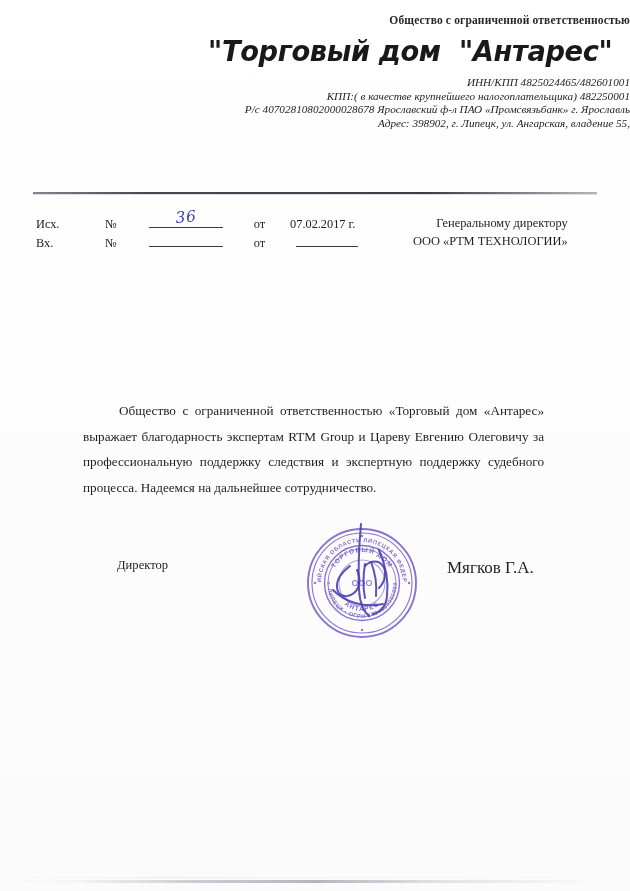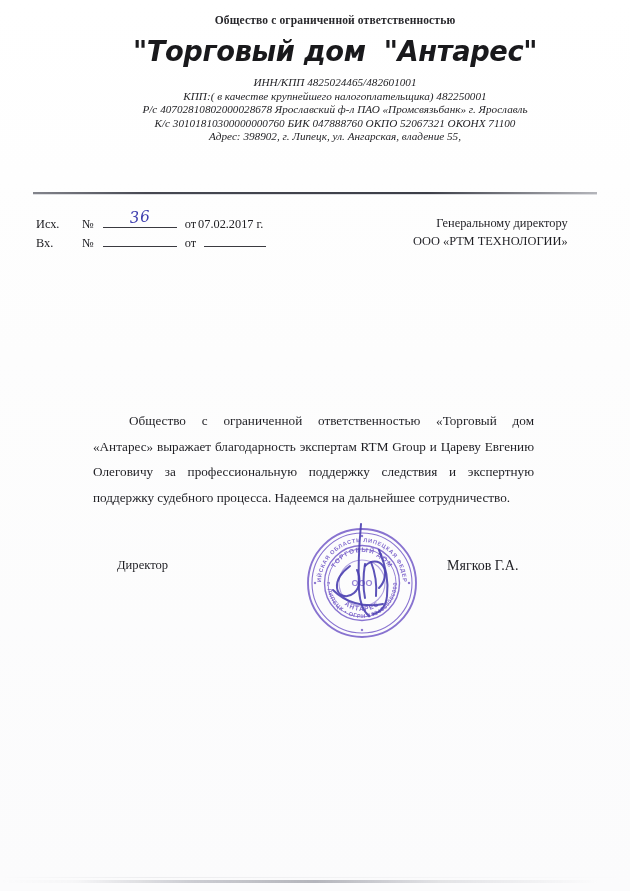--- a/index.html
+++ b/index.html
@@ -52,21 +52,21 @@
        rgba(170,172,180,0.10) 60%,
        rgba(255,255,255,0) 100%);
   }
 
   
   .letterhead {
     position: absolute;
     left: 0;
     right: 0;
     top: 14px;
-    text-align: center;
+    text-align: right;
     margin-left: 40px;
   }
   .lh-org {
     font-family: "Liberation Serif", "DejaVu Serif", serif;
     font-weight: bold;
     font-size: 11.5px;
     letter-spacing: 0.15px;
     color: #27272b;
   }
   .lh-name {
@@ -120,20 +120,21 @@
     left: 36px;
     top: 214px;
     font-size: 12.3px;
     line-height: 17px;
     color: #212125;
   }
   .ref-row {
     display: flex;
     align-items: baseline;
     white-space: nowrap;
+    gap: 23px;
   }
   .ref-label {
     display: inline-block;
     width: 46px;
   }
   .ref-no { margin-right: 3px; }
   .ref-rule {
     display: inline-block;
     position: relative;
     width: 74px;
@@ -173,41 +174,41 @@
     left: 83px;
     width: 461px;
     top: 398px;
     font-size: 13.2px;
     line-height: 25.5px;
     text-align: justify;
     text-indent: 36px;
     color: #1e1e23;
     hyphens: none;
   }
-  .bodytext p { margin: 10px; }
+  .bodytext p { margin: 0; }
 
   
   .sigrow {
     position: absolute;
     left: 0; right: 0;
     top: 558px;
     height: 20px;
   }
   .sig-title {
     position: absolute;
     left: 117px;
     top: 0;
     font-size: 12.6px;
     color: #1f1f24;
   }
   .sig-name {
     position: absolute;
     left: 447px;
     top: 0;
-    font-size: 14px;
+    font-size: 17px;
     color: #1f1f24;
     white-space: nowrap;
     text-align: right;
   }
 
   
   .stamp-wrap {
     position: absolute;
     left: 303px;
     top: 524px;
@@ -232,21 +233,20 @@
 
 <div class="page">
 
   <div class="letterhead">
     <div class="lh-org">Общество с ограниченной ответственностью</div>
     <div class="lh-name">"Торговый дом  "Антарес"</div>
     <div class="lh-lines">
       <div class="lh-line">ИНН/КПП 4825024465/482601001</div>
       <div class="lh-line">КПП:( в качестве крупнейшего налогоплательщика) 482250001</div>
       <div class="lh-line">Р/с  40702810802000028678 Ярославский ф-л ПАО «Промсвязьбанк»  г. Ярославль</div>
-      <div class="lh-line">К/с  30101810300000000760 БИК 047888760 ОКПО 52067321 ОКОНХ 71100</div>
       <div class="lh-line">Адрес: 398902, г. Липецк, ул. Ангарская, владение 55,</div>
     </div>
   </div>
 
   <div class="divider"></div>
 
   <div class="refblock">
     <div class="ref-row">
       <span class="ref-label">Исх.</span>
       <span class="ref-no">№</span>

